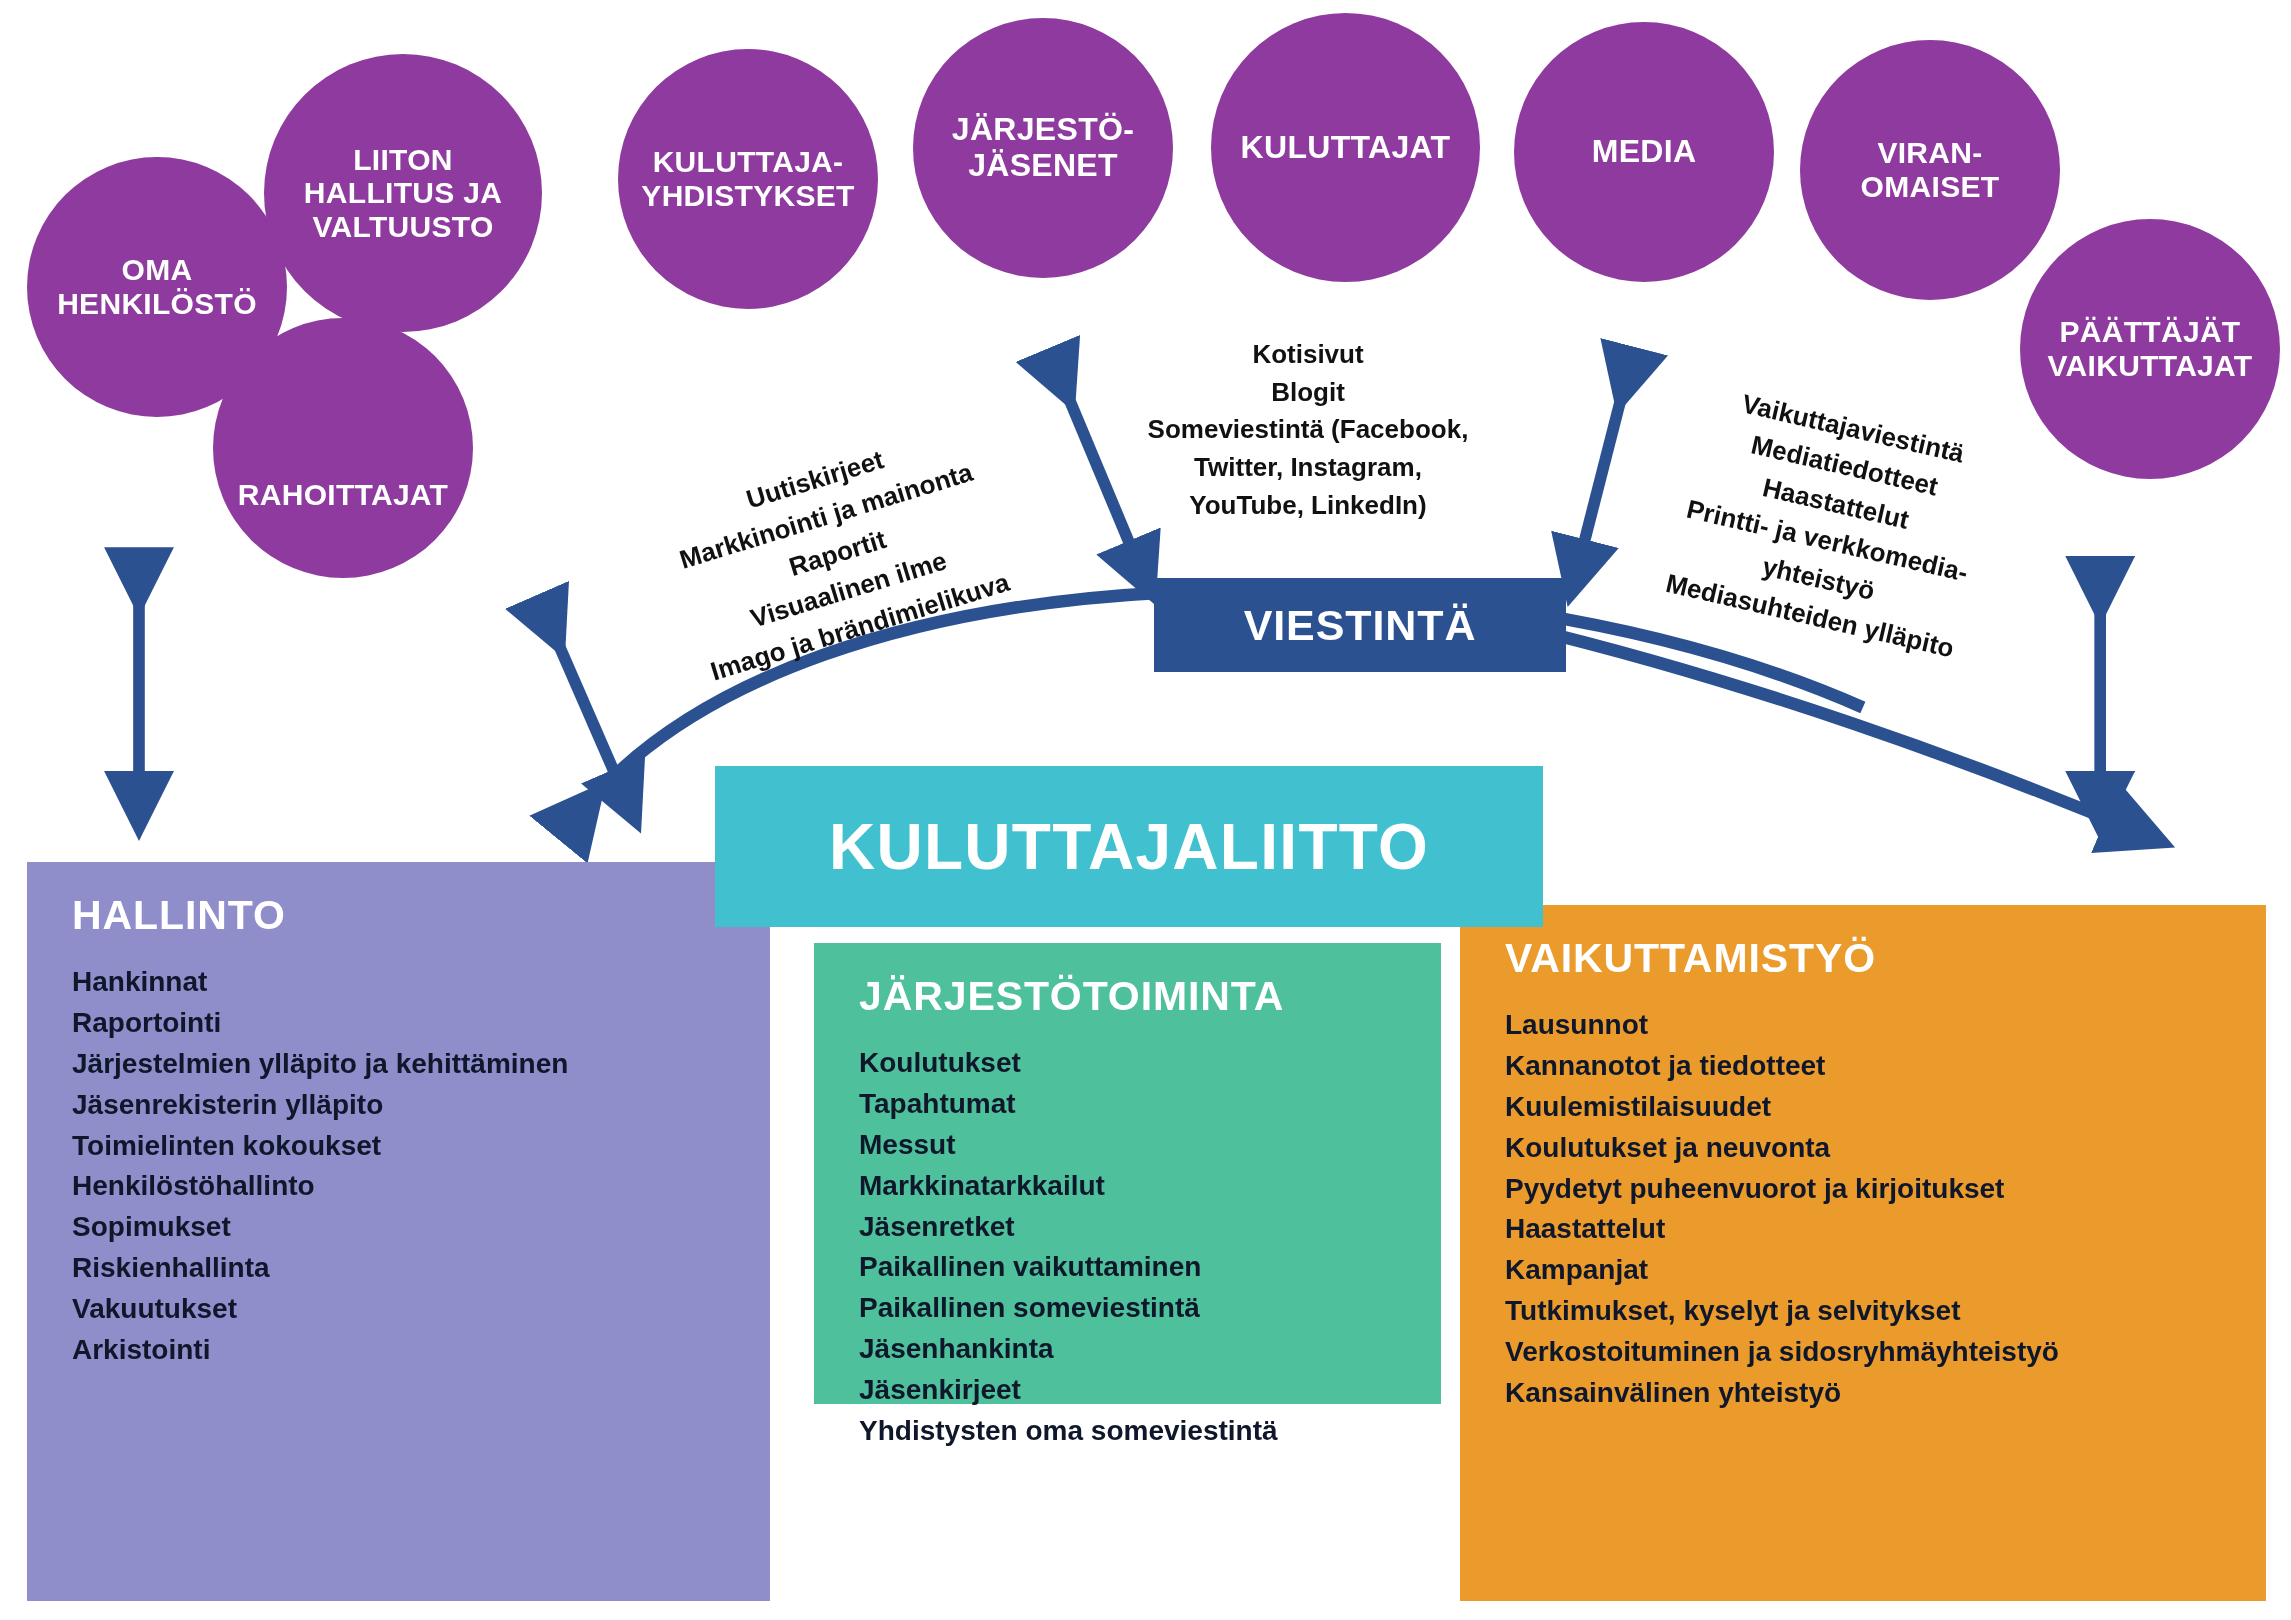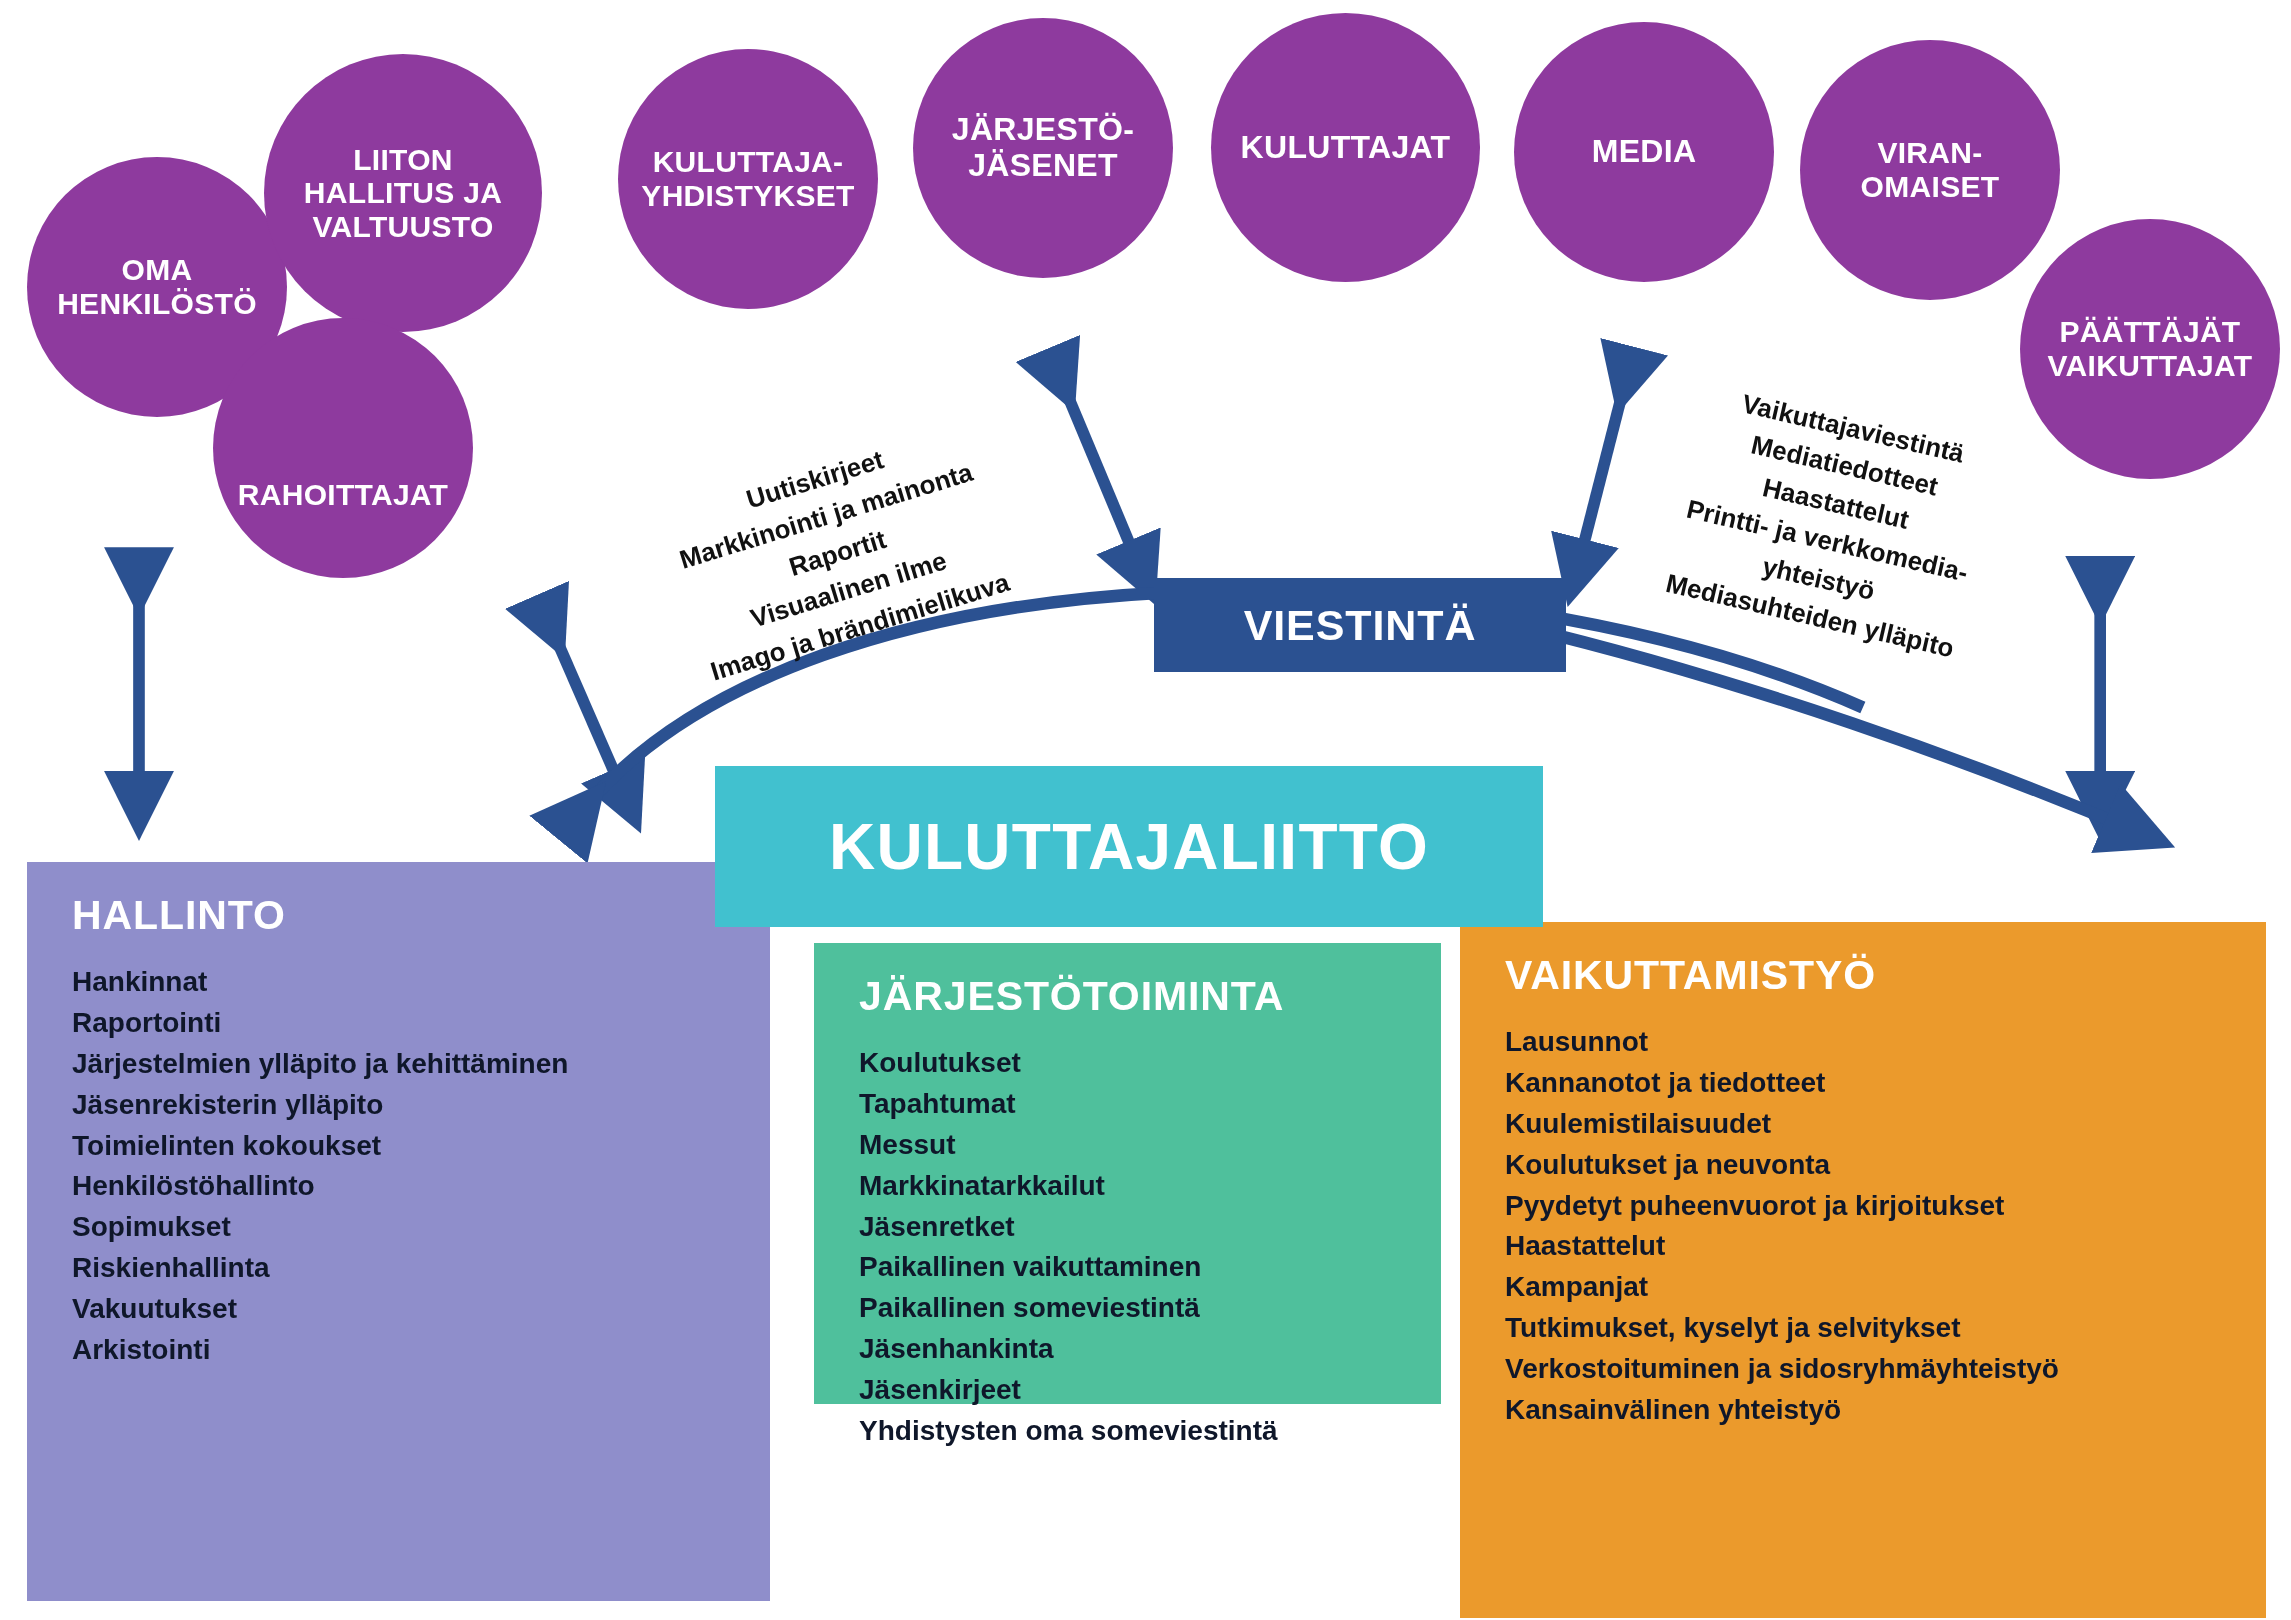--- a/index.html
+++ b/index.html
@@ -141,21 +141,20 @@
     background: #4fc09c;
     z-index: 4;
   }
   #panel-vaikuttamistyo {
     left: 1460px;
     top: 905px;
     width: 806px;
     height: 696px;
     background: #eb9a2c;
     z-index: 4;
-    margin-top: 17px;
   }
 
   svg#arrows {
     position: absolute;
     left: 0;
     top: 0;
     width: 2292px;
     height: 1620px;
     z-index: 2;
   }
@@ -254,20 +253,27 @@
   </div>
 
   <div class="arc-label" id="arc-left">
     <div>Uutiskirjeet</div>
     <div>Markkinointi ja mainonta</div>
     <div>Raportit</div>
     <div>Visuaalinen ilme</div>
     <div>Imago ja brändimielikuva</div>
   </div>
 
+  <div class="arc-label" id="arc-center">
+    <div>Kotisivut</div>
+    <div>Blogit</div>
+    <div>Someviestintä (Facebook,</div>
+    <div>Twitter, Instagram,</div>
+    <div>YouTube, LinkedIn)</div>
+  </div>
 
   <div class="arc-label" id="arc-right">
     <div>Vaikuttajaviestintä</div>
     <div>Mediatiedotteet</div>
     <div>Haastattelut</div>
     <div>Printti- ja verkkomedia-</div>
     <div>yhteistyö</div>
     <div>Mediasuhteiden ylläpito</div>
   </div>
 

